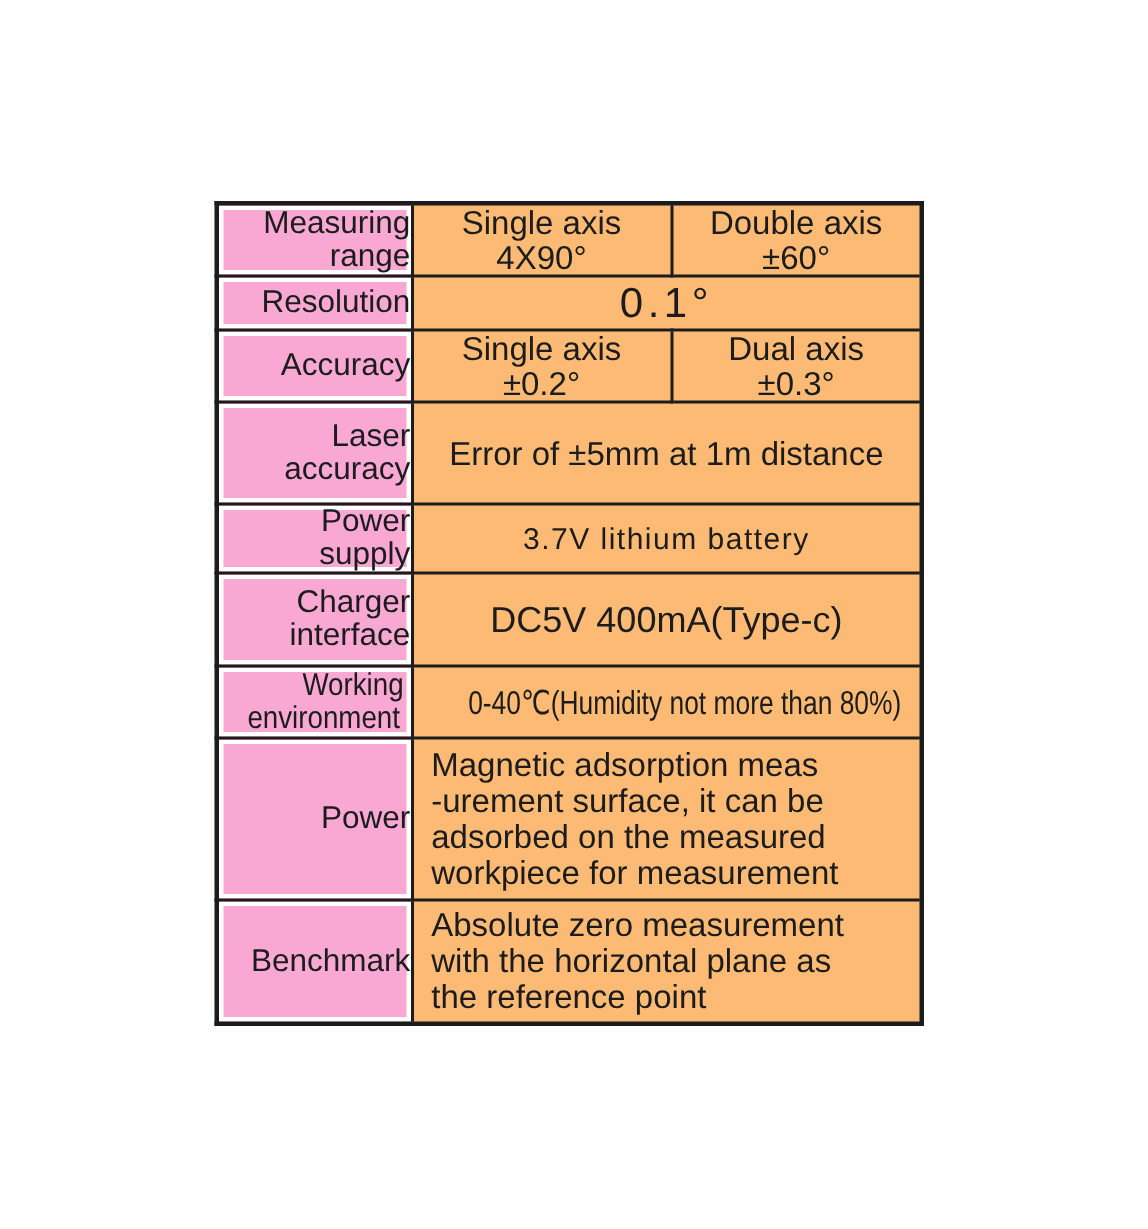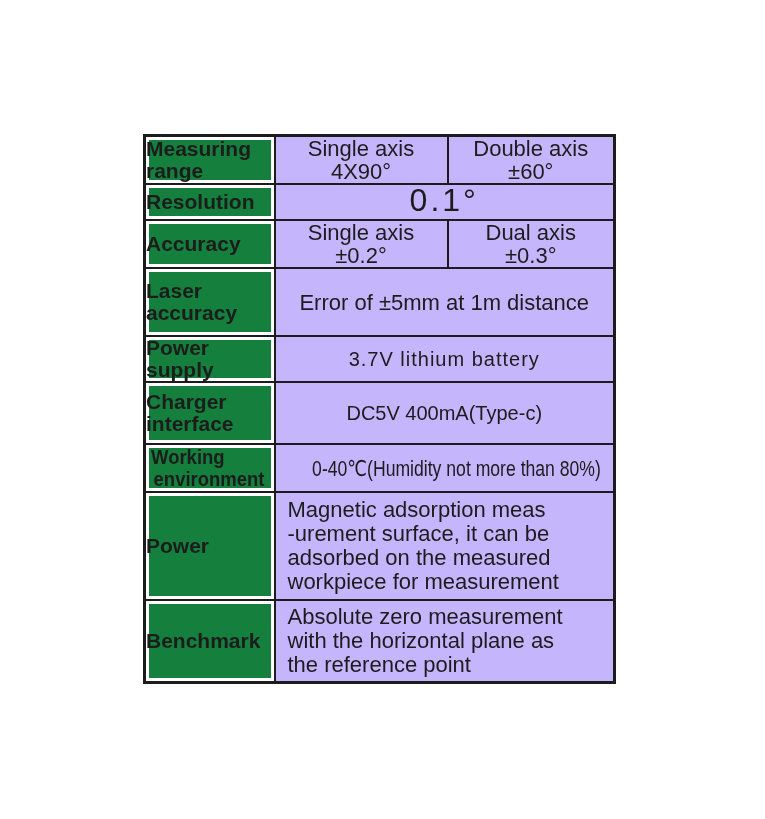--- a/index.html
+++ b/index.html
@@ -22,39 +22,38 @@
     border-collapse:collapse;
     table-layout:fixed;
     border:3px solid #1c1c1c;
   }
   table.spec td {
     border:2px solid #1c1c1c;
     vertical-align:middle;
     overflow:visible;
   }
   td.lbl {
-    background:#15803d;
+    background:#f9a8d4;
     box-shadow:inset 0 0 0 3px #ffffff;
-    text-align:left;
+    text-align:right;
     font-size:21px;
     line-height:22px;
-    font-weight:bold;
   }
   td.val {
-    background:#c4b5fd;
+    background:#fdba74;
     text-align:center;
     font-size:22px;
     line-height:23px;
   }
   .big {
-    font-size:32px;
+    font-size:28px;
     letter-spacing:3px;
   }
   .battery { font-size:20px; letter-spacing:1px; }
-  .charger { font-size:20px; }
+  .charger { font-size:24px; }
   .cond {
     display:inline-block;
     transform:scaleX(0.88);
     transform-origin:center;
     white-space:nowrap;
   }
   .cond-more {
     display:inline-block;
     transform:scaleX(0.80);
     transform-origin:center;

